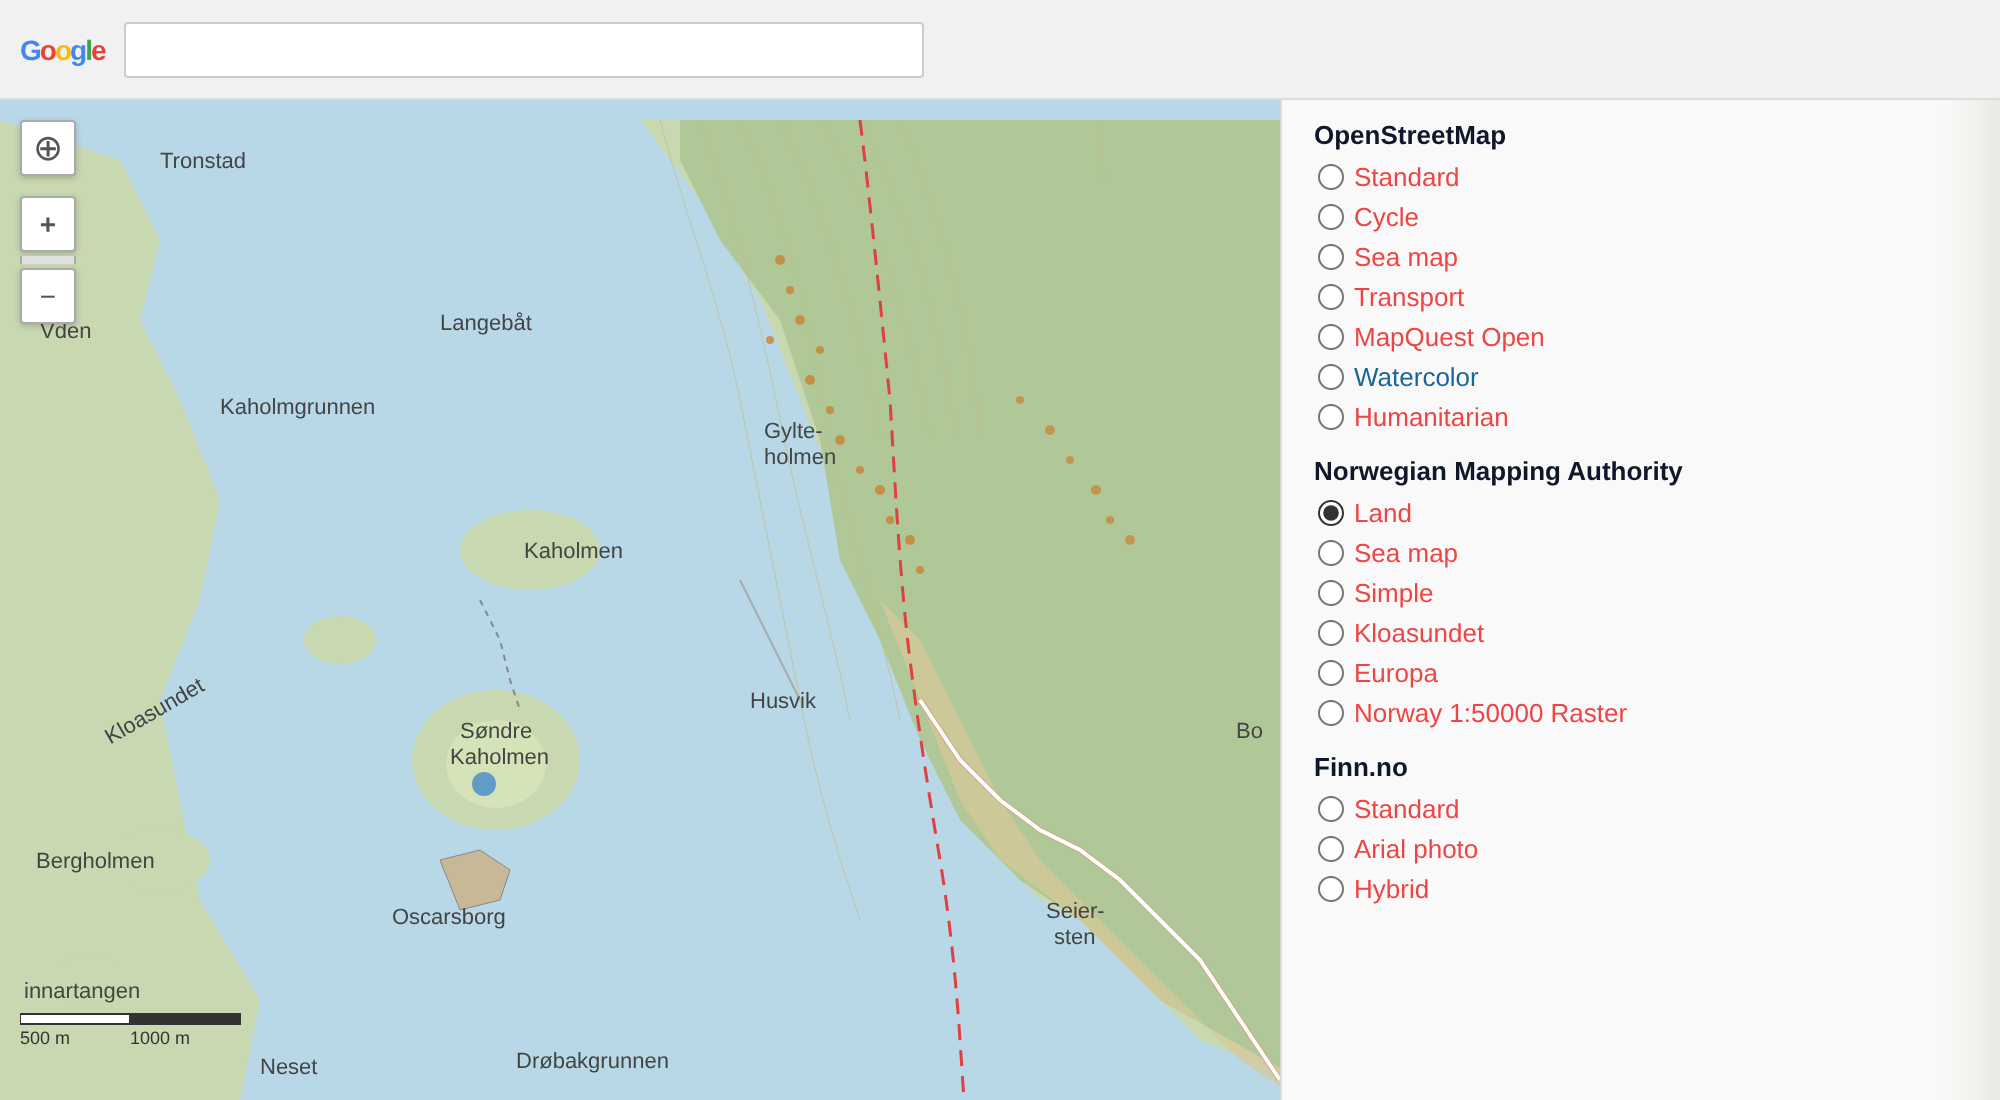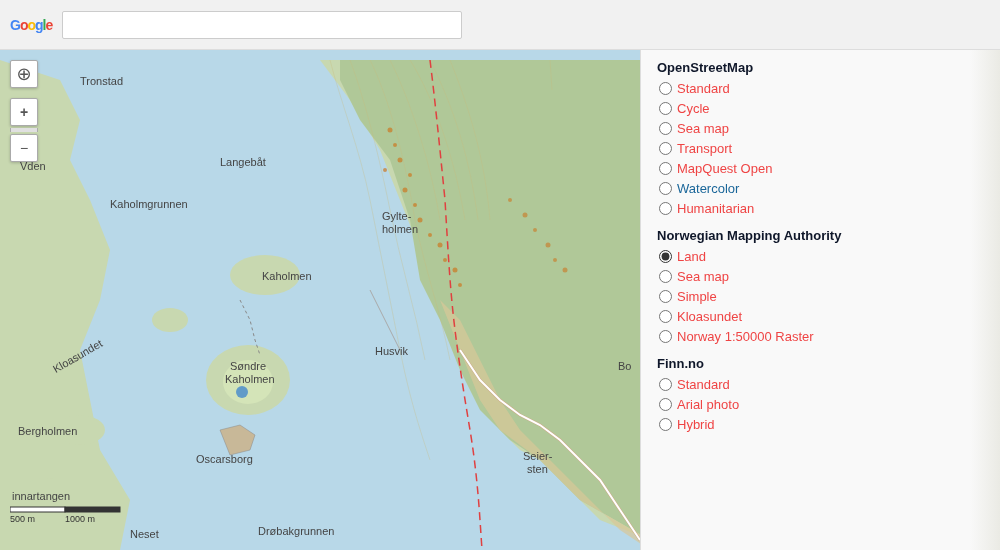--- a/index.html
+++ b/index.html
@@ -368,20 +368,24 @@
     </div>
     <div class="radio-row">
       <input type="radio" name="maptype" id="nma-simple" style="">
       <label for="nma-simple">Simple</label>
     </div>
     <div class="radio-row">
       <input type="radio" name="maptype" id="nma-grayscale" style="">
       <label for="nma-grayscale">Kloasundet</label>
     </div>
     <div class="radio-row">
+      <input type="radio" name="maptype" id="nma-europa" style="">
+      <label for="nma-europa">Europa</label>
+    </div>
+    <div class="radio-row">
       <input type="radio" name="maptype" id="nma-raster" style="">
       <label for="nma-raster">Norway 1:50000 Raster</label>
     </div>
   </div>
 
   <div class="subsection">
     <div class="section-title">Finn.no</div>
     <div class="radio-row">
       <input type="radio" name="maptype" id="finn-standard" style="">
       <label for="finn-standard">Standard</label>

